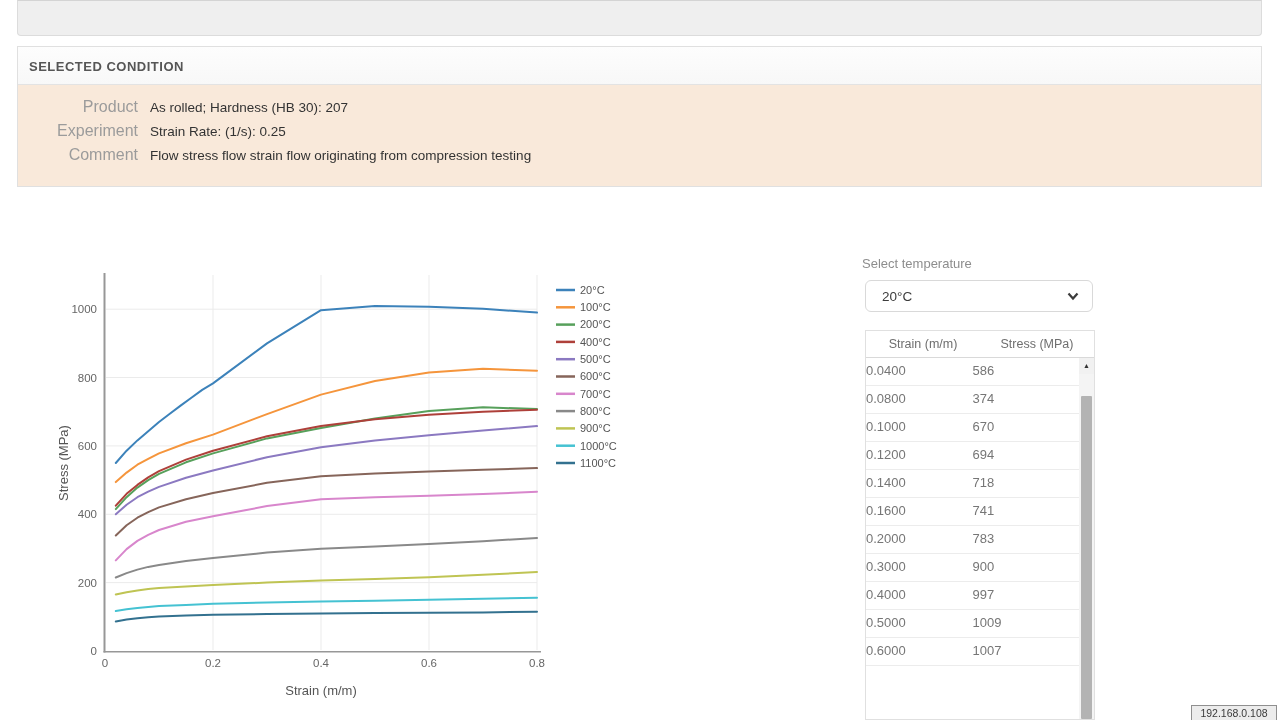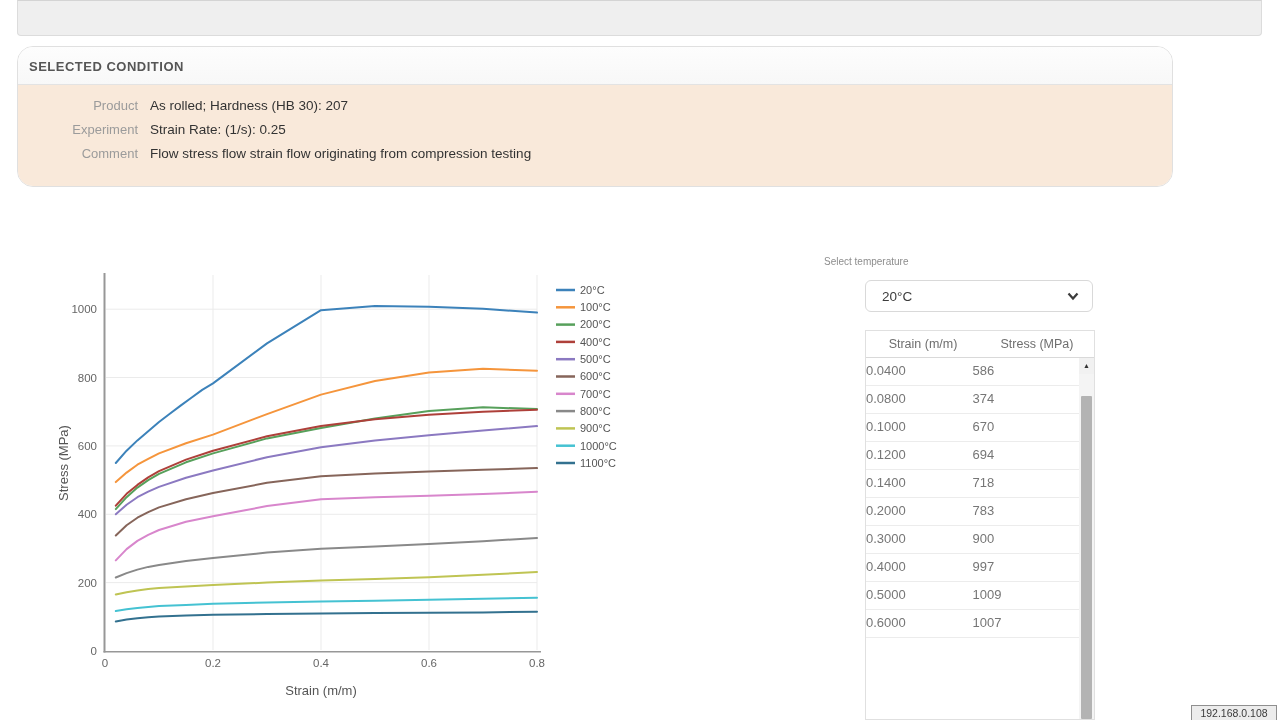--- a/index.html
+++ b/index.html
@@ -12,50 +12,50 @@
 
   
   .top-fragment{
     position:absolute;left:17px;top:0;width:1245px;height:36px;
     background:#efefef;border:1px solid #dcdcdc;border-top:1px solid #d4d4d4;
     border-radius:0 0 4px 4px;box-sizing:border-box;
   }
 
   
   .condition-card{
-    position:absolute;left:17px;top:46px;width:1156px;
-    background:#ffffff;border:1px solid #e0e0e0;border-radius:16px;
+    position:absolute;left:17px;top:46px;width:1245px;
+    background:#ffffff;border:1px solid #e0e0e0;border-radius:0;
     box-sizing:border-box;overflow:hidden;
   }
   .condition-header{
     height:37px;line-height:37px;padding-left:11px;
     background:linear-gradient(#fdfdfd,#f8f8f8);
     border-bottom:1px solid #e3e3e3;
   }
   .condition-title{
     font-size:13px;font-weight:bold;color:#565656;letter-spacing:0.5px;
   }
   .condition-body{
     background:#f9e9da;padding:13px 0 16px 0;
   }
   .crow{display:flex;align-items:baseline;height:24px;}
   .clabel{
-    width:120px;text-align:right;font-size:13px;color:#9b9b9b;flex:none;
+    width:120px;text-align:right;font-size:16px;color:#9b9b9b;flex:none;
   }
   .cvalue{
     margin-left:12px;font-size:13.5px;color:#333333;
   }
 
   
   .chart-wrap{position:absolute;left:0;top:250px;width:840px;height:470px;}
   #chart-svg{display:block;}
 
   
   .temp-label{
-    position:absolute;left:824px;top:256px;font-size:10px;color:#8d8d8d;text-align:center;
+    position:absolute;left:862px;top:256px;font-size:13px;color:#8d8d8d;text-align:center;
   }
   .temp-select{
     position:absolute;left:865px;top:280px;width:228px;height:32px;
     background:#ffffff;border:1px solid #d9d9d9;border-radius:6px;
     box-sizing:border-box;display:flex;align-items:center;cursor:pointer;
   }
   .temp-select .sel-value{
     margin-left:16px;font-size:13.5px;color:#3c3c3c;flex:1;
   }
   .temp-select .chev{margin-right:12px;flex:none;display:flex;}
@@ -231,20 +231,24 @@
         </div>
         <div class="trow">
           <div class="tcell">0.1200</div>
           <div class="tcell">694</div>
         </div>
         <div class="trow">
           <div class="tcell">0.1400</div>
           <div class="tcell">718</div>
         </div>
         <div class="trow">
+          <div class="tcell">0.1600</div>
+          <div class="tcell">741</div>
+        </div>
+        <div class="trow">
           <div class="tcell">0.2000</div>
           <div class="tcell">783</div>
         </div>
         <div class="trow">
           <div class="tcell">0.3000</div>
           <div class="tcell">900</div>
         </div>
         <div class="trow">
           <div class="tcell">0.4000</div>
           <div class="tcell">997</div>

